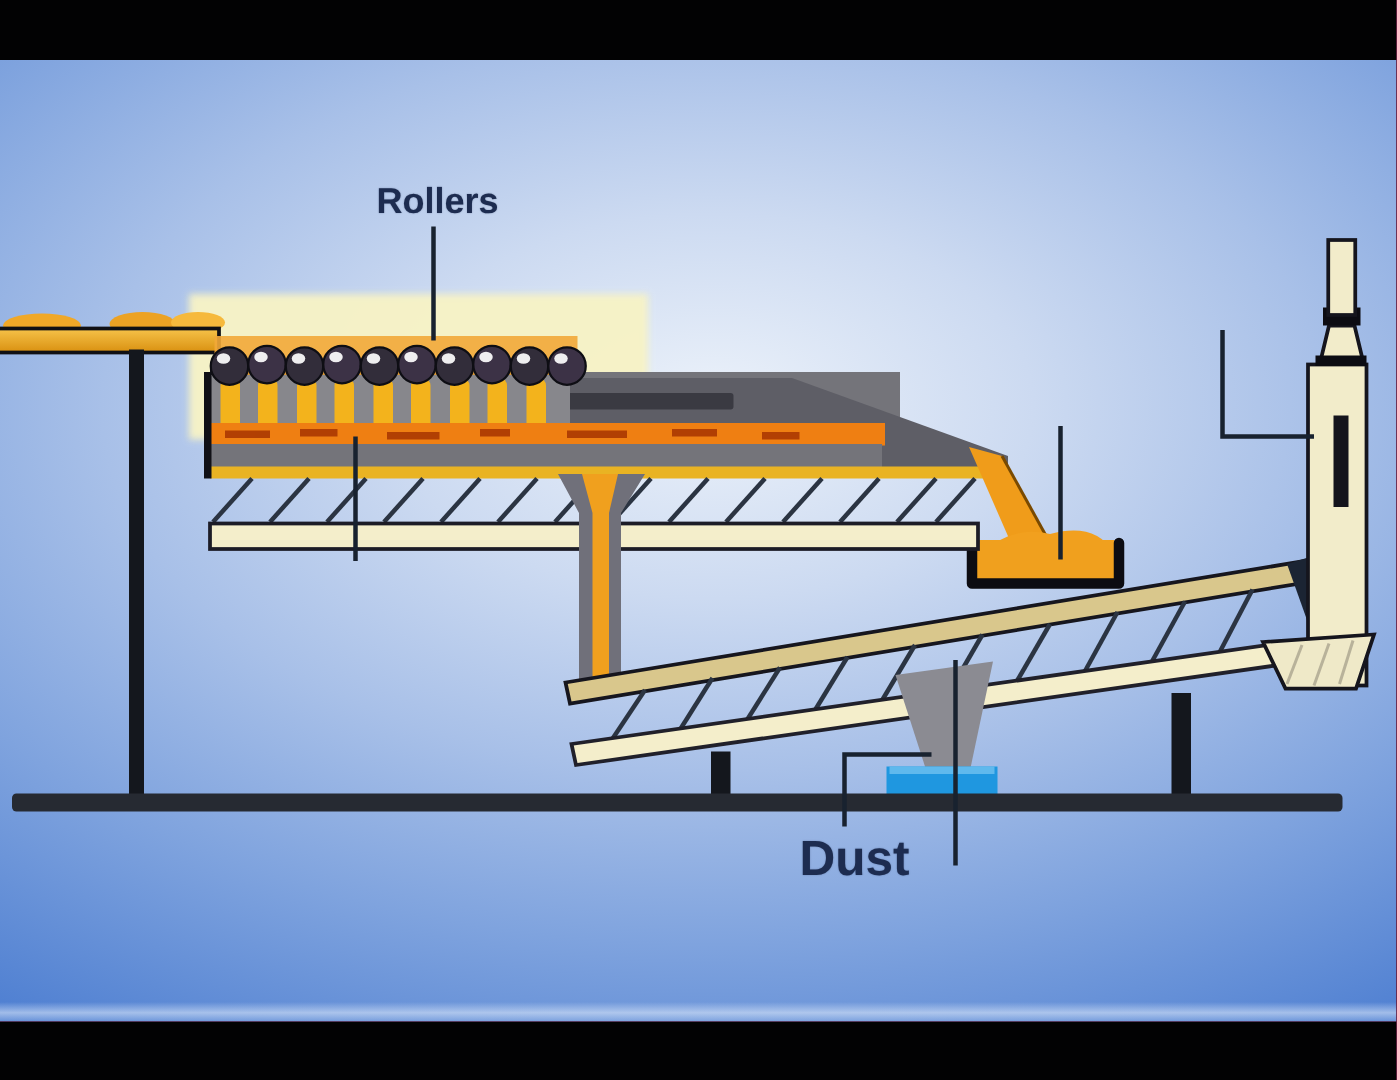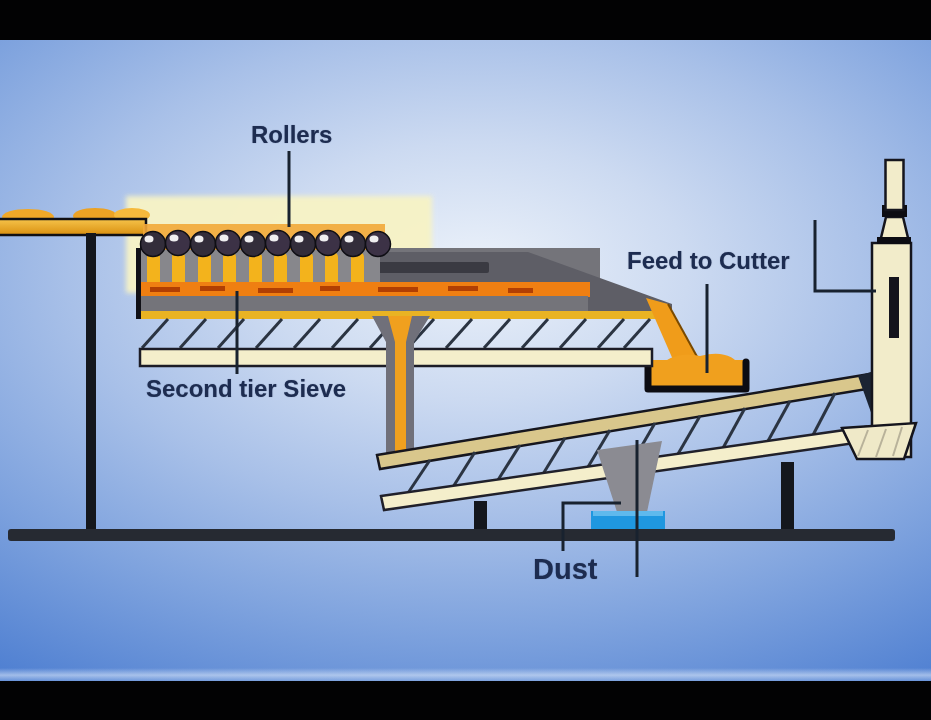--- a/index.html
+++ b/index.html
@@ -27,21 +27,21 @@
   #diagram-svg{position:absolute;left:0;top:0;width:931px;height:720px;}
   .lbl{
     position:absolute;color:#1d2c50;font-weight:700;font-size:24px;
     letter-spacing:0px;white-space:nowrap;z-index:5;
     text-shadow:0 0 1px rgba(25,40,75,.45);
   }
   #lbl-rollers{left:251px;top:121px;}
   #lbl-second-tier{left:146px;top:375px;}
   #lbl-air-lifted{left:628px;top:183px;}
   #lbl-feed-cutter{left:627px;top:247px;}
-  #lbl-dust{left:533px;top:553px;font-size:29px;}
+  #lbl-dust{left:533px;top:553px;font-size:33px;}
   #lbl-through{left:596px;top:579px;}
 </style>
 </head>
 <body>
 
 <div id="stage">
   <div id="sky"></div>
   <div id="sky-bottom-strip"></div>
   <div id="glow-pane"></div>
 
@@ -196,19 +196,17 @@
       <path d="M289,151 L289,227"></path>
       <path d="M237,291 L237,374"></path>
       <path d="M707,284 L707,373"></path>
       <path d="M815,220 L815,291 L876,291"></path>
       <path d="M621,503 L563,503 L563,551"></path>
       <path d="M637,440 L637,577"></path>
     </g>
   </svg>
 
   <div class="lbl" id="lbl-rollers">Rollers</div>
-  <div class="lbl" id="lbl-second-tier">Second tier Sieve</div>
-  <div class="lbl" id="lbl-feed-cutter">Feed to Cutter</div>
   <div class="lbl" id="lbl-dust">Dust</div>
 
   <div class="letterbox" id="bar-top"></div>
   <div class="letterbox" id="bar-bottom"></div>
 </div>
 
 </body></html>

